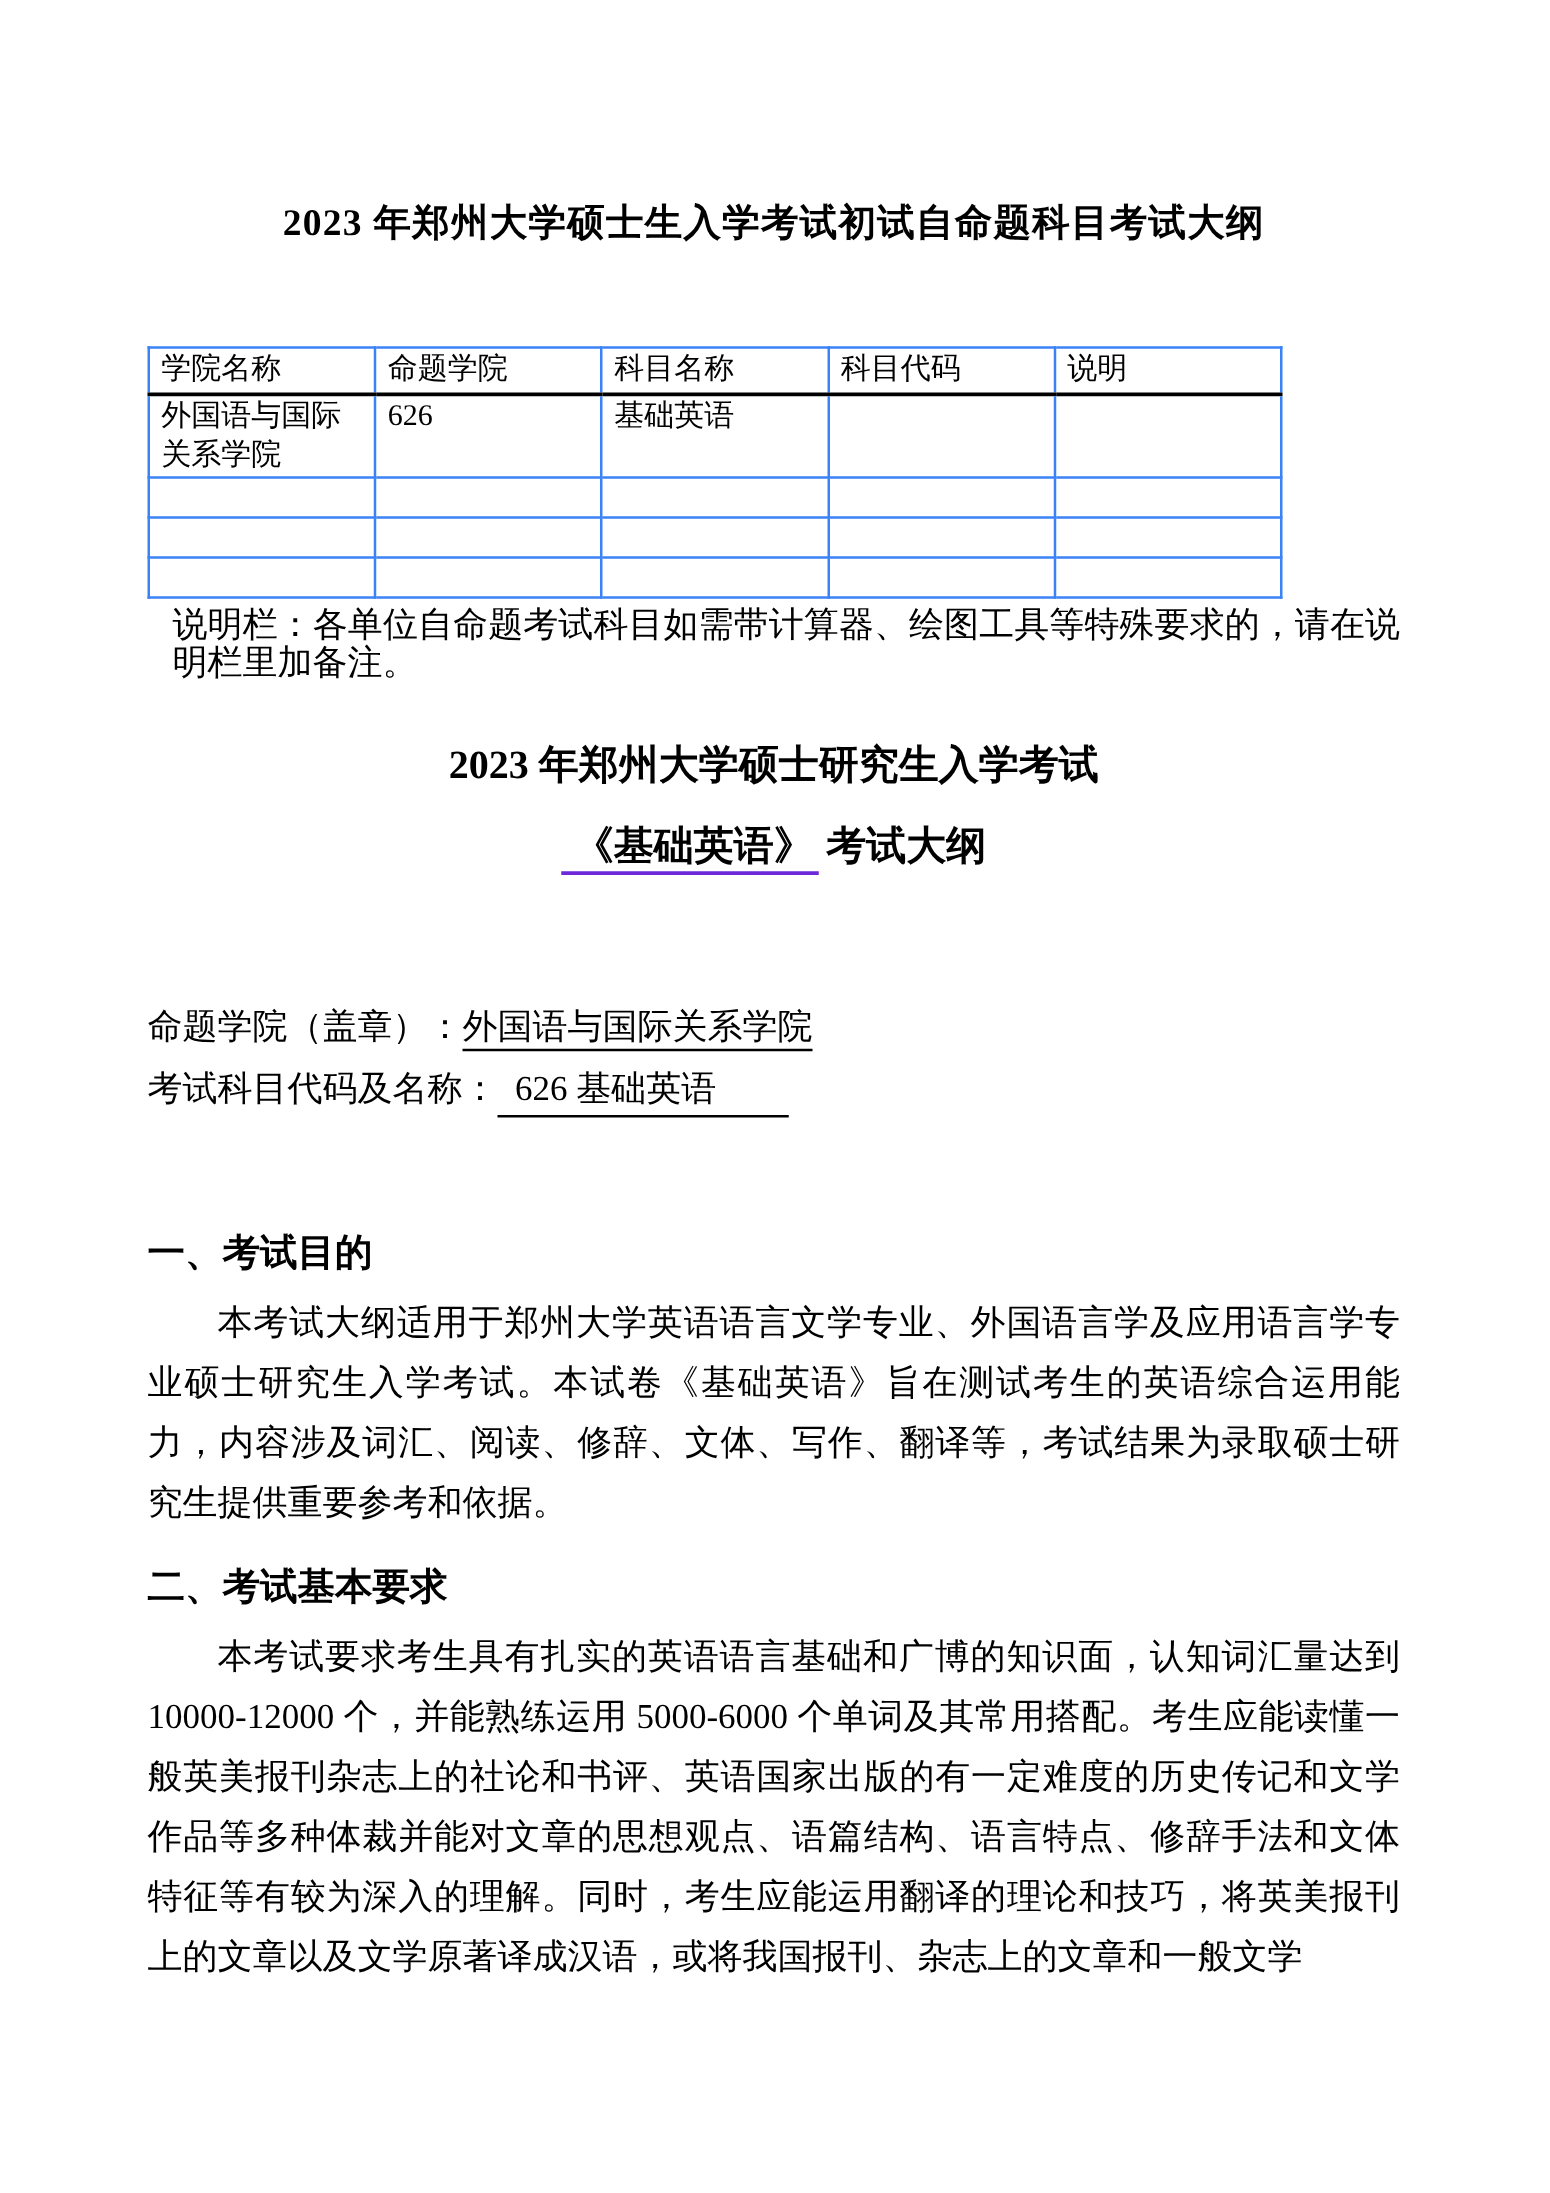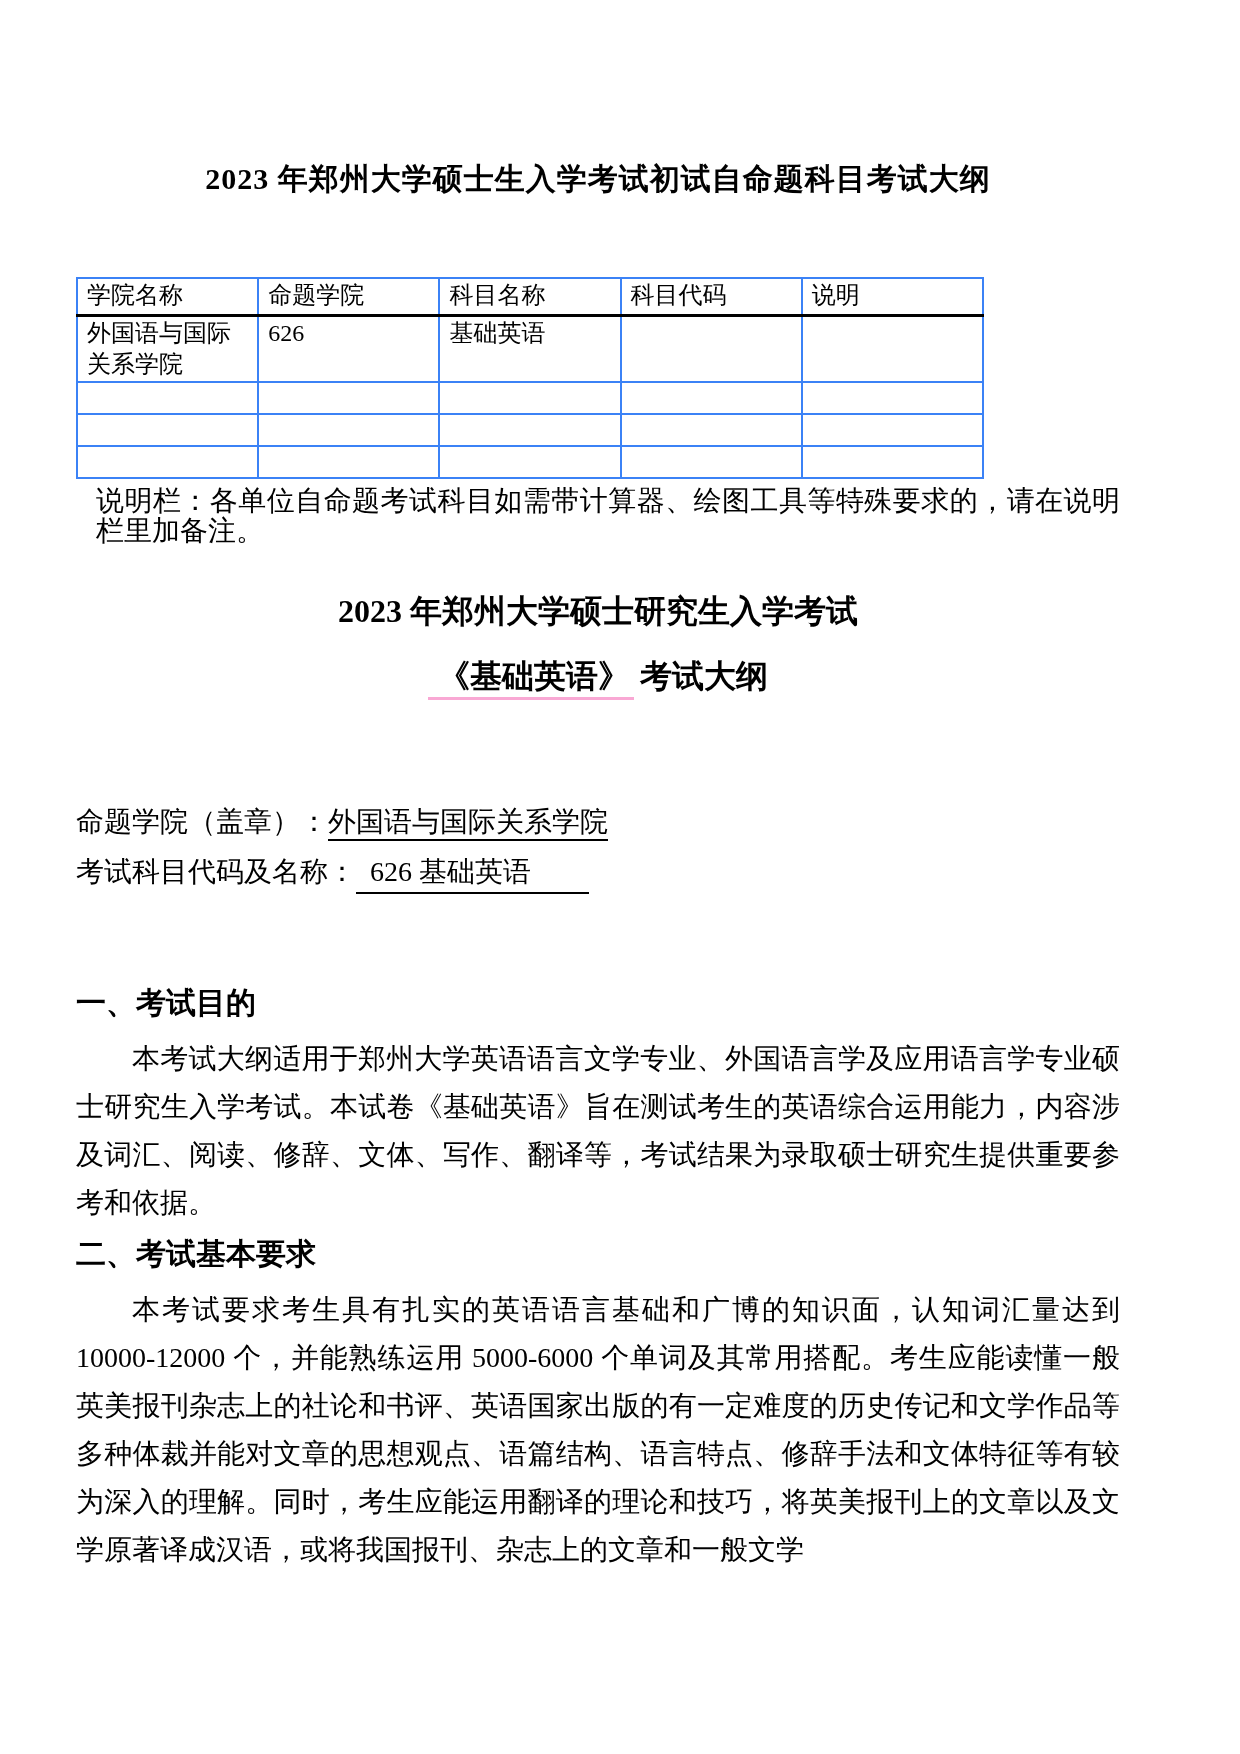--- a/index.html
+++ b/index.html
@@ -8,21 +8,21 @@
     width: 1240px;
     height: 1754px;
     background: #ffffff;
     color: #000000;
     font-family: "Liberation Serif", "DejaVu Serif", serif;
     overflow: hidden;
   }
   .page {
     width: 1240px;
     height: 1754px;
-    padding: 160px 120px 0 76px;
+    padding: 160px 120px 0 118px;
   }
   .main-title {
     margin: 0;
     font-size: 30px;
     line-height: 38px;
     font-weight: bold;
     text-align: center;
     letter-spacing: 1px;
   }
   table.schedule {
@@ -63,21 +63,21 @@
     text-align: center;
   }
   .exam-subtitle {
     margin-top: 25px;
     font-size: 32px;
     line-height: 40px;
     font-weight: bold;
     text-align: center;
   }
   .exam-subtitle .course-underline {
-    border-bottom: 3px solid #f9a8d4;
+    border-bottom: 3px solid #6d28d9;
     padding: 0 4px 3px 10px;
   }
   .exam-subtitle .suffix { padding-left: 6px; }
   .field-line {
     font-size: 28px;
     line-height: 36px;
     font-weight: normal;
   }
   .issuer-line { margin-top: 108px; }
   .subject-line { margin-top: 14px; }
@@ -90,21 +90,21 @@
     display: inline-block;
     padding: 0 58px 2px 14px;
   }
   .section-heading {
     margin: 0;
     font-size: 30px;
     line-height: 38px;
     font-weight: bold;
   }
   .heading-1 { margin-top: 90px; }
-  .heading-2 { margin-top: 8px; }
+  .heading-2 { margin-top: 24px; }
   .section-para {
     margin: 13px 0 0 0;
     font-size: 28px;
     line-height: 48px;
     text-align: justify;
     text-indent: 2em;
   }
 </style>
 </head>
 <body>

